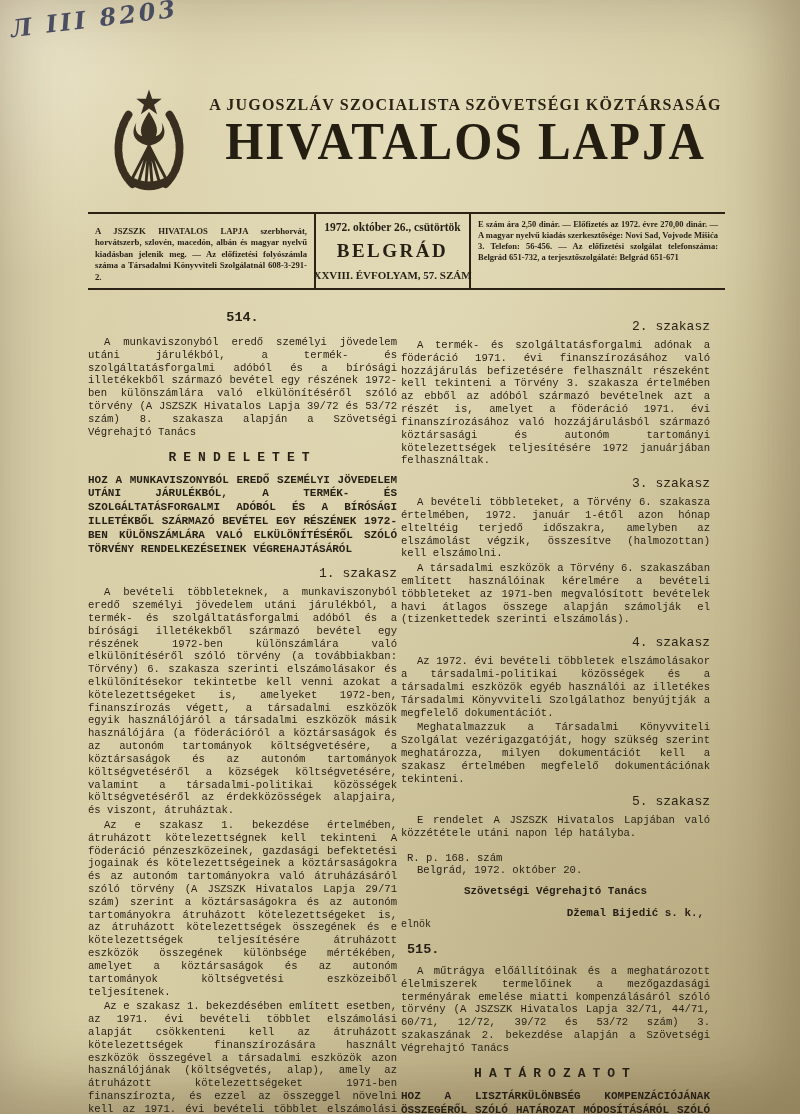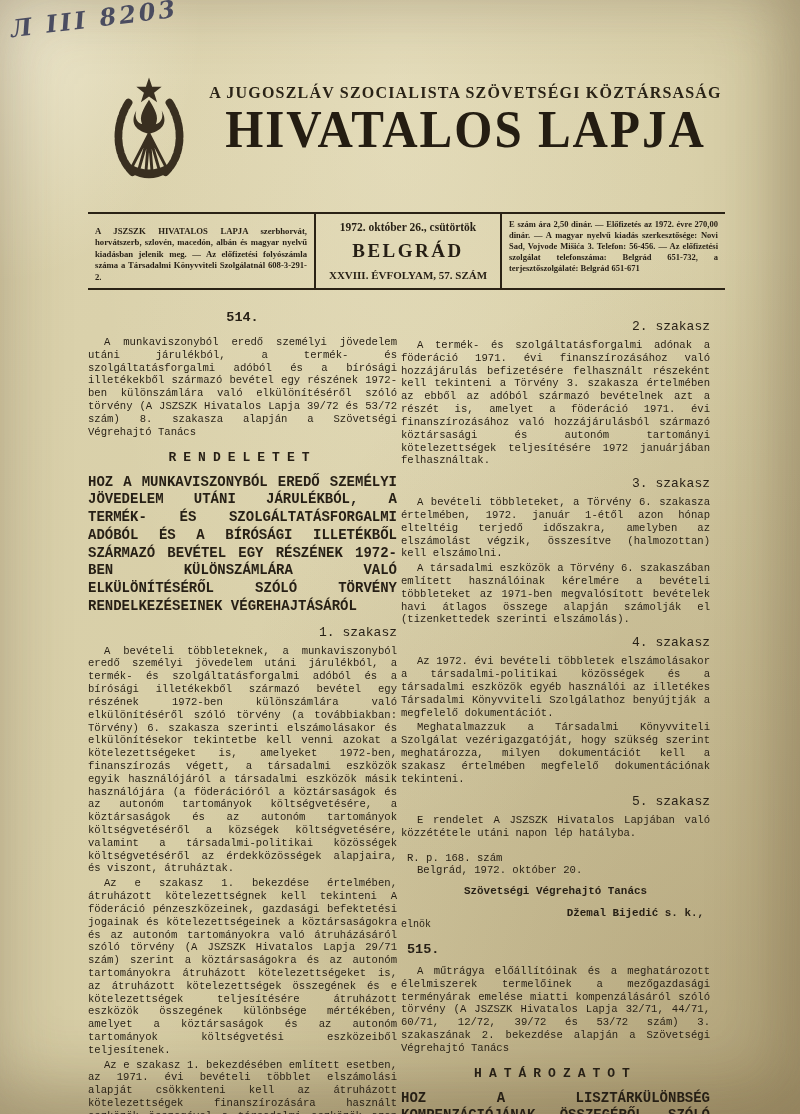--- a/index.html
+++ b/index.html
@@ -19,58 +19,58 @@
   }
   .handwritten{
     position:absolute;top:4px;left:10px;
     font-family:"DejaVu Serif",serif;
     font-style:italic;font-weight:bold;
     font-size:24px;letter-spacing:3px;
     color:#3c3f58;
     transform:rotate(-7deg);
     opacity:.9;
   }
-  .masthead{position:absolute;top:76px;left:88px;width:637px;height:116px;}
+  .masthead{position:absolute;top:88px;left:88px;width:637px;height:116px;}
   .emblem{position:absolute;left:22px;top:0;width:78px;height:110px;}
   .mast-text{margin-left:118px;text-align:center;}
   .supertitle{
     font-weight:bold;font-size:16px;letter-spacing:1.2px;
     color:#2a2317;white-space:nowrap;margin-top:8px;
   }
   .gztitle{
     font-weight:bold;font-size:49px;letter-spacing:2px;
     color:#241d12;white-space:nowrap;line-height:1.08;
     transform:scaleY(1.08);transform-origin:top center;
   }
   .infobar{
     position:absolute;top:212px;left:88px;width:637px;
     border-top:2.5px solid #2a2215;border-bottom:2.5px solid #2a2215;
     display:flex;box-sizing:border-box;
   }
   .infobar .cell{box-sizing:border-box;padding:5px 7px;}
   .cell.left{width:226px;font-size:8.7px;font-weight:bold;line-height:1.32;text-align:justify;margin-top:7px;}
   .cell.center{
-    width:188px;border-left:2px solid #2a2215;border-right:2px solid #2a2215;
+    width:157px;border-left:2px solid #2a2215;border-right:2px solid #2a2215;
     display:flex;flex-direction:column;justify-content:space-between;align-items:center;
     padding:7px 20px;
   }
   .cell.center .date{font-size:11.5px;font-weight:bold;white-space:nowrap;}
   .cell.center .city{font-size:19px;font-weight:bold;letter-spacing:2.5px;}
   .cell.center .vol{font-size:11px;font-weight:bold;white-space:nowrap;}
   .cell.right{flex:1;font-size:8.5px;font-weight:bold;line-height:1.3;text-align:justify;}
   .body-cols{
     position:absolute;top:310px;left:88px;width:637px;
     display:flex;gap:4px;font-family:Liberation Mono, monospace;
   }
   .col{width:309px;}
   .art-number{text-align:center;font-weight:bold;font-size:13.5px;margin:0 0 11px;}
   .art-number.left-style{text-align:left;text-indent:6px;margin:12px 0 8px;}
   .para{font-size:10.6px;line-height:1.21;text-align:justify;text-indent:16px;margin:0 0 2px;}
   .act-word{text-align:center;font-weight:bold;font-size:13px;letter-spacing:7px;margin:11px 0 9px;}
-  .act-title{font-weight:bold;font-size:14px;line-height:1.27;text-align:justify;margin:4px 0 9px;}
+  .act-title{font-weight:bold;font-size:11px;line-height:1.27;text-align:justify;margin:4px 0 9px;}
   .sec-head{text-align:right;font-size:13px;margin:9px 0 5px;}
   .ref-line{font-size:10.6px;margin-top:12px;text-indent:6px;}
   .date-line{font-size:10.6px;text-indent:16px;margin-bottom:6px;}
   .council{text-align:center;font-weight:bold;font-size:10.9px;margin:9px 0 10px;}
   .sig-name{text-align:right;font-weight:bold;font-size:10.9px;padding-right:6px;}
   .sig-title{text-align:left;font-size:10px;padding-right:40px;margin-bottom:12px;}
 </style>
 </head>
 <body>
 

